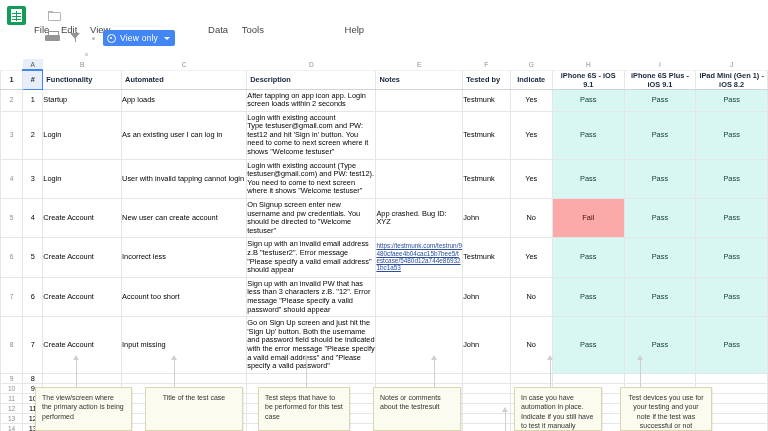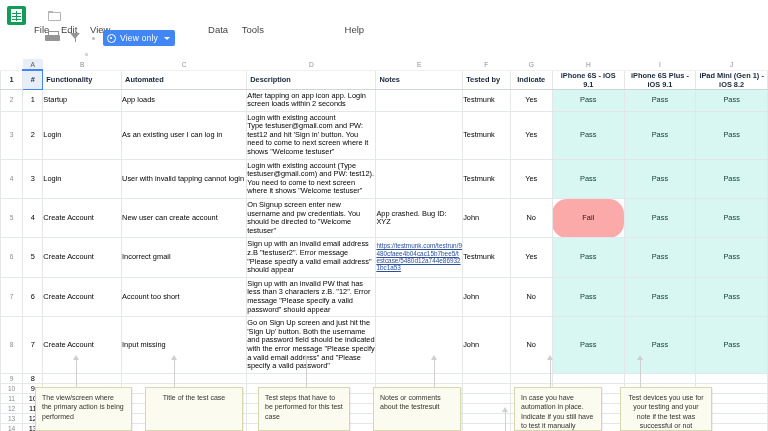--- a/index.html
+++ b/index.html
@@ -253,21 +253,20 @@
     line-height: 8.6px;
   }
   td.desc-cell { line-height: 8.6px; }
   .pass {
     background: #d9f7f2;
     color: #0b3b33;
   }
   .fail {
     background: #fba9a9;
     color: #3b0b0b;
-    border-radius: 15px;
   }
   td.link-cell a, .link {
     color: #2b4f9e;
     text-decoration: underline;
     word-break: break-all;
     font-size: 6.4px;
     line-height: 7.4px;
     display: inline-block;
   }
   tr.empty td { height: 9px; }
@@ -410,21 +409,21 @@
           <td class="c-tester">John</td>
           <td class="c-auto">No</td>
           <td class="c-dev fail">Fail</td>
           <td class="c-dev pass">Pass</td>
           <td class="c-dev pass">Pass</td>
         </tr>
         <tr class="data">
           <td class="gutter">6</td>
           <td class="c-num">5</td>
           <td class="c-func">Create Account</td>
-          <td class="c-scen">Incorrect gmail</td>
+          <td class="c-scen">Incorrect less</td>
           <td class="c-desc desc-cell">Sign up with an invalid email address z.B "testuser2". Error message "Please specify a valid email address" should appear</td>
           <td class="c-notes link-cell"><a class="link" href="#">https://testmunk.com/testrun/9480cfaee4b04cac15b7bee5/testcase/5480d12a744e869321bc1a53</a></td>
           <td class="c-tester">Testmunk</td>
           <td class="c-auto">Yes</td>
           <td class="c-dev pass">Pass</td>
           <td class="c-dev pass">Pass</td>
           <td class="c-dev pass">Pass</td>
         </tr>
         <tr class="data">
           <td class="gutter">7</td>

